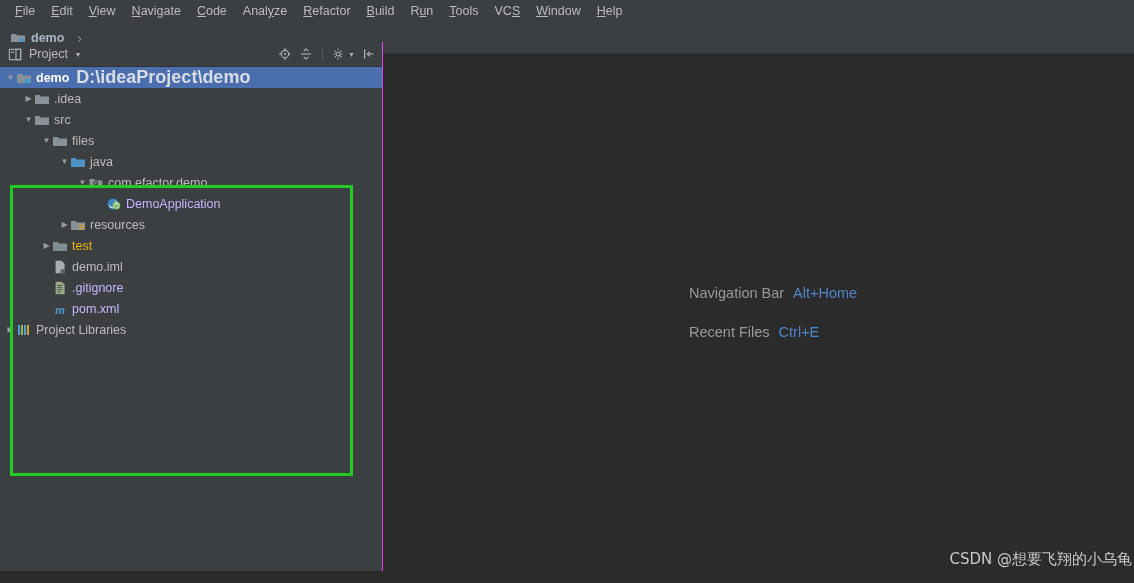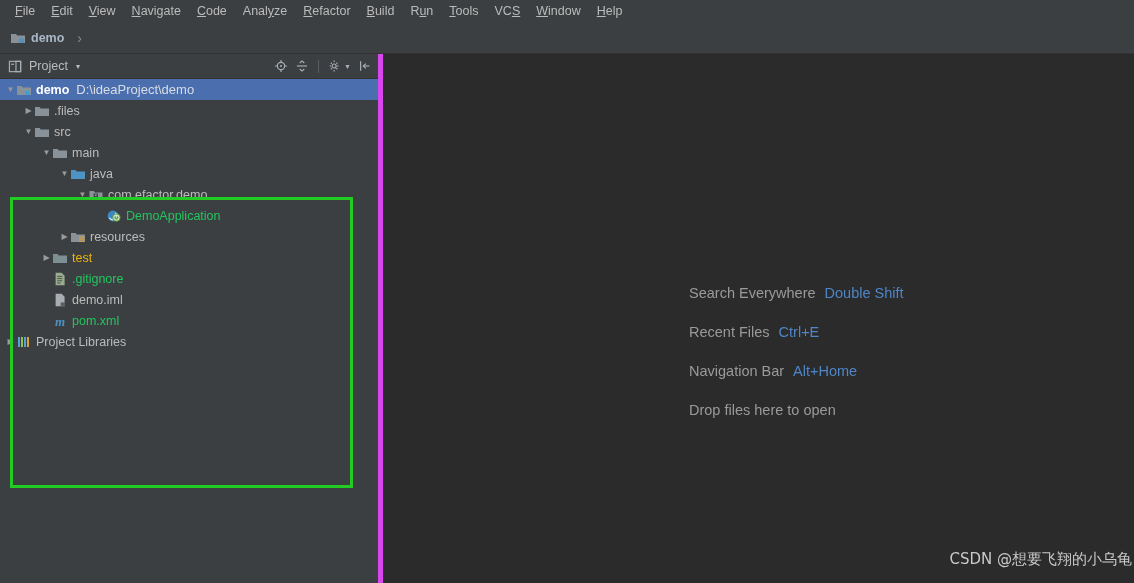--- a/index.html
+++ b/index.html
@@ -67,24 +67,24 @@
   .crumb-sep {
     color: #8a8a8a;
     font-size: 14px;
     margin-left: 8px;
     font-weight: normal;
   }
 
   
   .sidebar {
     position: absolute;
-    left: 0; top: 54px;
+    left: 0; top: 42px;
     width: 383px; height: 529px;
     background: #3c3f41;
-    border-right: 5px solid #d946ef;
+    border-right: 1px solid #d946ef;
     box-sizing: border-box;
   }
   .tw-header {
     position: relative;
     height: 25px;
     display: flex;
     align-items: center;
     padding: 0 6px 0 8px;
     border-bottom: 1px solid #323232;
     box-sizing: border-box;
@@ -140,27 +140,27 @@
   }
   .row .arrow.empty { color: transparent; }
   .ico {
     width: 16px; height: 16px;
     flex: 0 0 16px;
     margin-right: 4px;
     position: relative;
     display: inline-block;
   }
   .label { color: #bbbbbb; }
-  .label.green { color: #22c55e; }
+  .label.green { color: #c4b5fd; }
   .label.teal { color: #eab308; }
   .path {
     color: #909090;
-    font-weight: normal;
+    font-weight: bold;
     margin-left: 7px;
-    font-size: 13px;
+    font-size: 18px;
   }
   .row.selected .path { color: #d8dde3; }
 
   
   .annot {
     position: absolute;
     left: 10px;
     top: 143px;
     width: 343px;
     height: 291px;
@@ -303,41 +303,41 @@
           <span class="path">D:\ideaProject\demo</span>
         </div>
         <div class="row">
           <span style="display: inline-block; flex: 0 0 23px; width: 23px;"></span>
           <span class="arrow">▶</span>
           <span class="ico">
             <svg width="16" height="16" viewBox="0 0 16 16">
               <path d="M1 4h4.6l1.1 1.5H15V13H1z" fill="#8a9299"></path>
             </svg>
           </span>
-          <span class="label">.files</span>
+          <span class="label">.idea</span>
         </div>
         <div class="row">
           <span style="display: inline-block; flex: 0 0 23px; width: 23px;"></span>
           <span class="arrow">▼</span>
           <span class="ico">
             <svg width="16" height="16" viewBox="0 0 16 16">
               <path d="M1 4h4.6l1.1 1.5H15V13H1z" fill="#8a9299"></path>
             </svg>
           </span>
           <span class="label">src</span>
         </div>
         <div class="row">
           <span style="display: inline-block; flex: 0 0 41px; width: 41px;"></span>
           <span class="arrow">▼</span>
           <span class="ico">
             <svg width="16" height="16" viewBox="0 0 16 16">
               <path d="M1 4h4.6l1.1 1.5H15V13H1z" fill="#8a9299"></path>
             </svg>
           </span>
-          <span class="label">main</span>
+          <span class="label">files</span>
         </div>
         <div class="row">
           <span style="display: inline-block; flex: 0 0 59px; width: 59px;"></span>
           <span class="arrow">▼</span>
           <span class="ico">
             <svg width="16" height="16" viewBox="0 0 16 16">
               <path d="M1 4h4.6l1.1 1.5H15V13H1z" fill="#4e93c4"></path>
             </svg>
           </span>
           <span class="label">java</span>
@@ -389,36 +389,36 @@
               <path d="M1 4h4.6l1.1 1.5H15V13H1z" fill="#7e8f93"></path>
             </svg>
           </span>
           <span class="label teal">test</span>
         </div>
         <div class="row">
           <span style="display: inline-block; flex: 0 0 41px; width: 41px;"></span>
           <span class="arrow empty"></span>
           <span class="ico">
             <svg width="16" height="16" viewBox="0 0 16 16">
+              <path d="M3.6 1.8h6l3 3v9.4h-9z" fill="#a7adb2"></path>
+              <rect x="8.6" y="10.4" width="4.4" height="4" fill="#5c6164"></rect>
+            </svg>
+          </span>
+          <span class="label">demo.iml</span>
+        </div>
+        <div class="row">
+          <span style="display: inline-block; flex: 0 0 41px; width: 41px;"></span>
+          <span class="arrow empty"></span>
+          <span class="ico">
+            <svg width="16" height="16" viewBox="0 0 16 16">
               <path d="M3.6 1.8h6l3 3v9.4h-9z" fill="#9aab8e"></path>
               <path d="M5.2 5.4h5M5.2 7.6h5M5.2 9.8h5M5.2 12h3.4" stroke="#4a5550" stroke-width="1"></path>
             </svg>
           </span>
           <span class="label green">.gitignore</span>
-        </div>
-        <div class="row">
-          <span style="display: inline-block; flex: 0 0 41px; width: 41px;"></span>
-          <span class="arrow empty"></span>
-          <span class="ico">
-            <svg width="16" height="16" viewBox="0 0 16 16">
-              <path d="M3.6 1.8h6l3 3v9.4h-9z" fill="#a7adb2"></path>
-              <rect x="8.6" y="10.4" width="4.4" height="4" fill="#5c6164"></rect>
-            </svg>
-          </span>
-          <span class="label">demo.iml</span>
         </div>
         <div class="row">
           <span style="display: inline-block; flex: 0 0 41px; width: 41px;"></span>
           <span class="arrow empty"></span>
           <span class="ico">
             <svg width="16" height="16" viewBox="0 0 16 16">
               <text x="8" y="12.6" font-family="Liberation Serif, serif" font-size="13" font-style="italic" font-weight="bold" fill="#4e93c4" text-anchor="middle">m</text>
             </svg>
           </span>
           <span class="label green">pom.xml</span>
@@ -437,31 +437,24 @@
           <span class="label">Project Libraries</span>
         </div>
       </div>
 
     <div class="annot"></div>
   </div>
 
   <div class="editor">
     <div class="hints" id="hints">
         <div class="hint">
-          <span class="act">Search Everywhere</span>
-          <span class="key">Double Shift</span>
+          <span class="act">Navigation Bar</span>
+          <span class="key">Alt+Home</span>
         </div>
         <div class="hint">
           <span class="act">Recent Files</span>
           <span class="key">Ctrl+E</span>
         </div>
-        <div class="hint">
-          <span class="act">Navigation Bar</span>
-          <span class="key">Alt+Home</span>
-        </div>
-        <div class="hint">
-          <span class="act">Drop files here to open</span>
-        </div>
       </div>
     <div class="watermark">CSDN @想要飞翔的小乌龟</div>
   </div>
 
 </div>
 
 </body></html>

